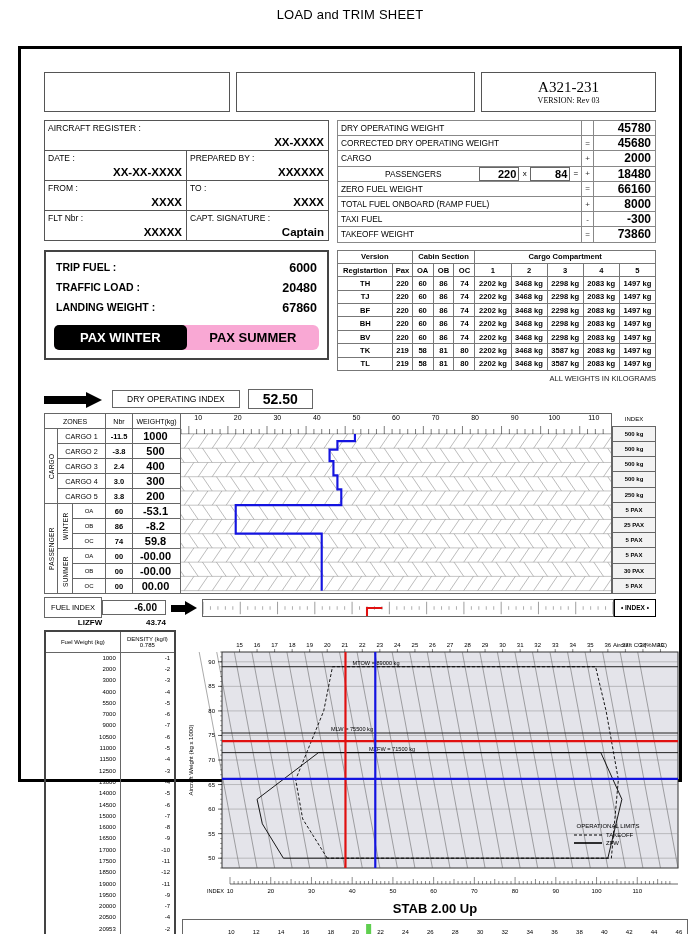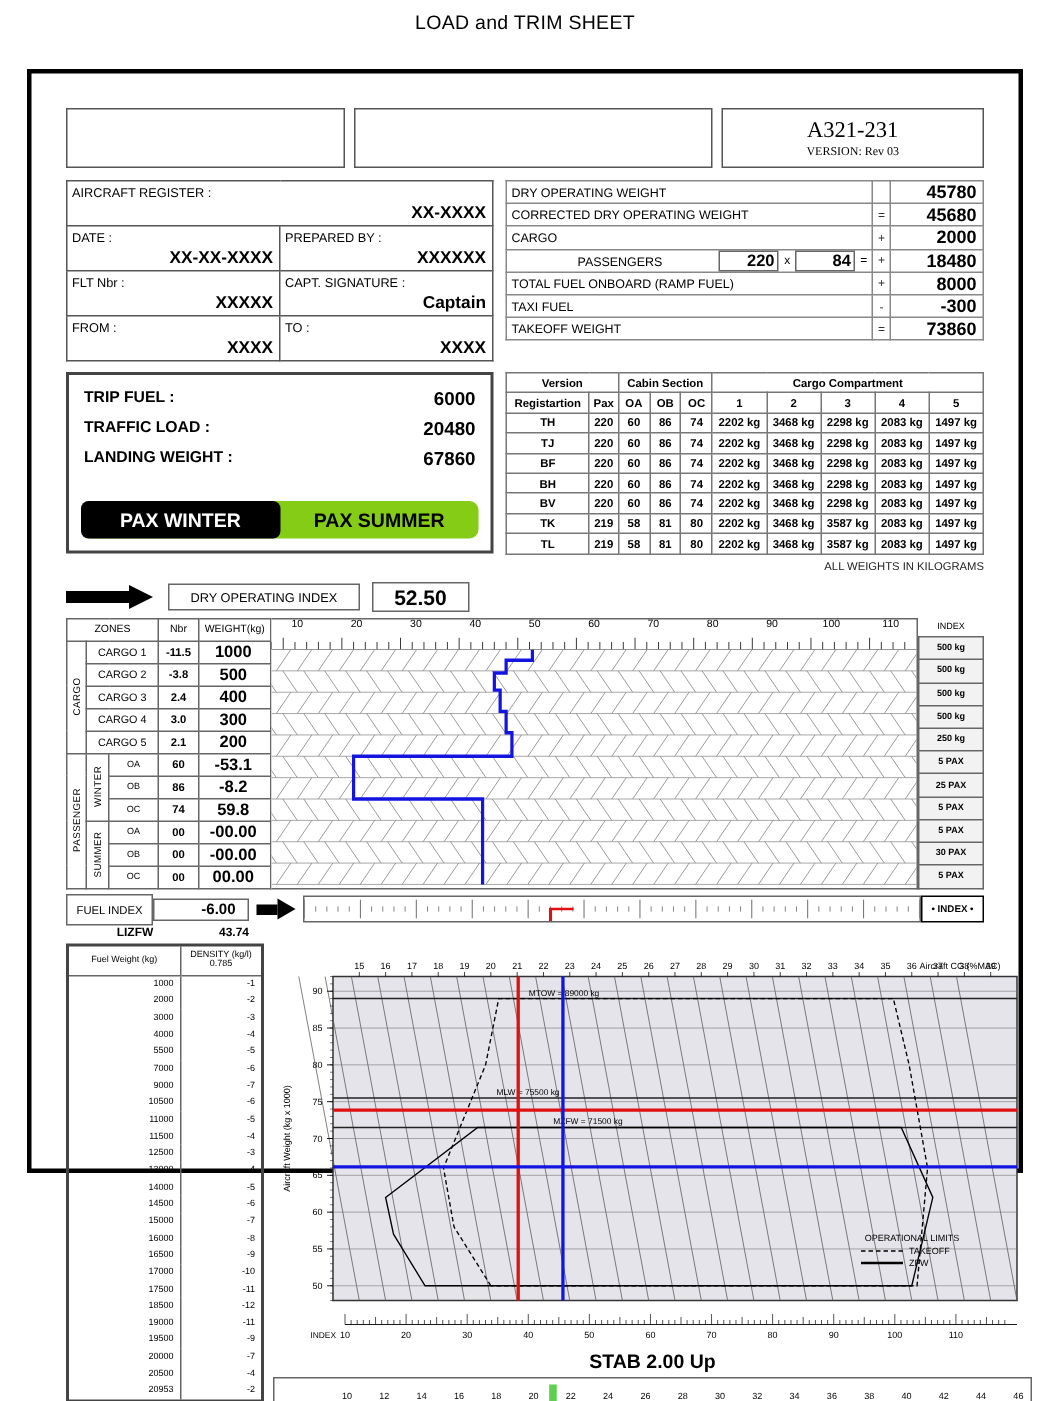--- a/index.html
+++ b/index.html
@@ -65,22 +65,22 @@
   .pax-eq { width:11px; text-align:center; font-size:8px; }
 
   
   .block3 { display:flex; gap:8px; margin-top:7px; align-items:flex-start; }
   .trip-panel {
     width:285px; border:2px solid #444; padding:6px 8px 8px 8px;
   }
   .trip-line { display:flex; justify-content:space-between; font-size:10.5px; font-weight:bold; padding:3px 2px; }
   .trip-line .v { font-size:12.5px; }
   .pax-toggle {
-    margin-top:18px;
-    background:#84cc16; border-radius:6px;
+    margin-top:7px;
+    background:#f9a8d4; border-radius:6px;
     display:flex; height:25px; align-items:center;
   }
   .pax-btn { flex:1; text-align:center; font-size:13px; font-weight:bold; line-height:25px; }
   .pax-btn.active { background:#000; color:#fff; border-radius:5px; }
 
   
   .cc { width:100%; border-collapse:collapse; font-size:7.6px; font-family:Liberation Sans, sans-serif; }
   .cc td, .cc th { border:1px solid #777; text-align:center; height:13.4px; font-weight:bold; padding:0 1px; }
   .cc .h { background:#fff; }
   .allkg { text-align:right; font-size:7.5px; padding-top:3px; color:#222; }
@@ -193,42 +193,42 @@
           <td style="width:50%">
                 <div class="fl-cell">
             <div class="fl-lab">PREPARED BY :</div>
             <div class="fl-val">XXXXXX</div>
           </div>
               </td>
         </tr>
         <tr>
           <td>
                 <div class="fl-cell">
+            <div class="fl-lab">FROM :</div>
+            <div class="fl-val">XXXX</div>
+          </div>
+              </td>
+          <td>
+                <div class="fl-cell">
+            <div class="fl-lab">TO :</div>
+            <div class="fl-val">XXXX</div>
+          </div>
+              </td>
+        </tr>
+        <tr>
+          <td>
+                <div class="fl-cell">
             <div class="fl-lab">FLT Nbr :</div>
             <div class="fl-val">XXXXX</div>
           </div>
               </td>
           <td>
                 <div class="fl-cell">
             <div class="fl-lab">CAPT. SIGNATURE :</div>
             <div class="fl-val">Captain</div>
-          </div>
-              </td>
-        </tr>
-        <tr>
-          <td>
-                <div class="fl-cell">
-            <div class="fl-lab">FROM :</div>
-            <div class="fl-val">XXXX</div>
-          </div>
-              </td>
-          <td>
-                <div class="fl-cell">
-            <div class="fl-lab">TO :</div>
-            <div class="fl-val">XXXX</div>
           </div>
               </td>
         </tr>
       </tbody>
         </table>
     </div>
 
     <div class="col-right">
       <table class="wt">
         <tbody>
@@ -252,20 +252,25 @@
             <div class="pax-inline">
               <span class="pax-lab">PASSENGERS</span>
               <span class="pax-in">220</span>
               <span class="pax-x">x</span>
               <span class="pax-in">84</span>
               <span class="pax-eq">=</span>
             </div>
           </td>
           <td class="op">+</td>
           <td class="num">18480</td>
+        </tr>
+        <tr>
+          <td>ZERO FUEL WEIGHT</td>
+          <td class="op">=</td>
+          <td class="num">66160</td>
         </tr>
         <tr>
           <td>TOTAL FUEL ONBOARD  (RAMP FUEL)</td>
           <td class="op">+</td>
           <td class="num">8000</td>
         </tr>
         <tr>
           <td>TAXI FUEL</td>
           <td class="op">-</td>
           <td class="num">-300</td>
@@ -444,21 +449,21 @@
             <td class="z-nbr">2.4</td>
             <td class="z-wt">400</td>
           </tr>
           <tr>
             <td class="z-name" colspan="2">CARGO 4</td>
             <td class="z-nbr">3.0</td>
             <td class="z-wt">300</td>
           </tr>
           <tr>
             <td class="z-name" colspan="2">CARGO 5</td>
-            <td class="z-nbr">2.1</td>
+            <td class="z-nbr">3.8</td>
             <td class="z-wt">200</td>
           </tr>
           <tr>
             <td class="z-rot" rowspan="6">PASSENGER</td>
             <td class="z-rot" rowspan="3" style="width: 15px;">WINTER</td>
             <td class="z-sub" style="width: 33px;">OA</td>
             <td class="z-nbr">60</td>
             <td class="z-wt">-53.1</td>
           </tr>
           <tr>

